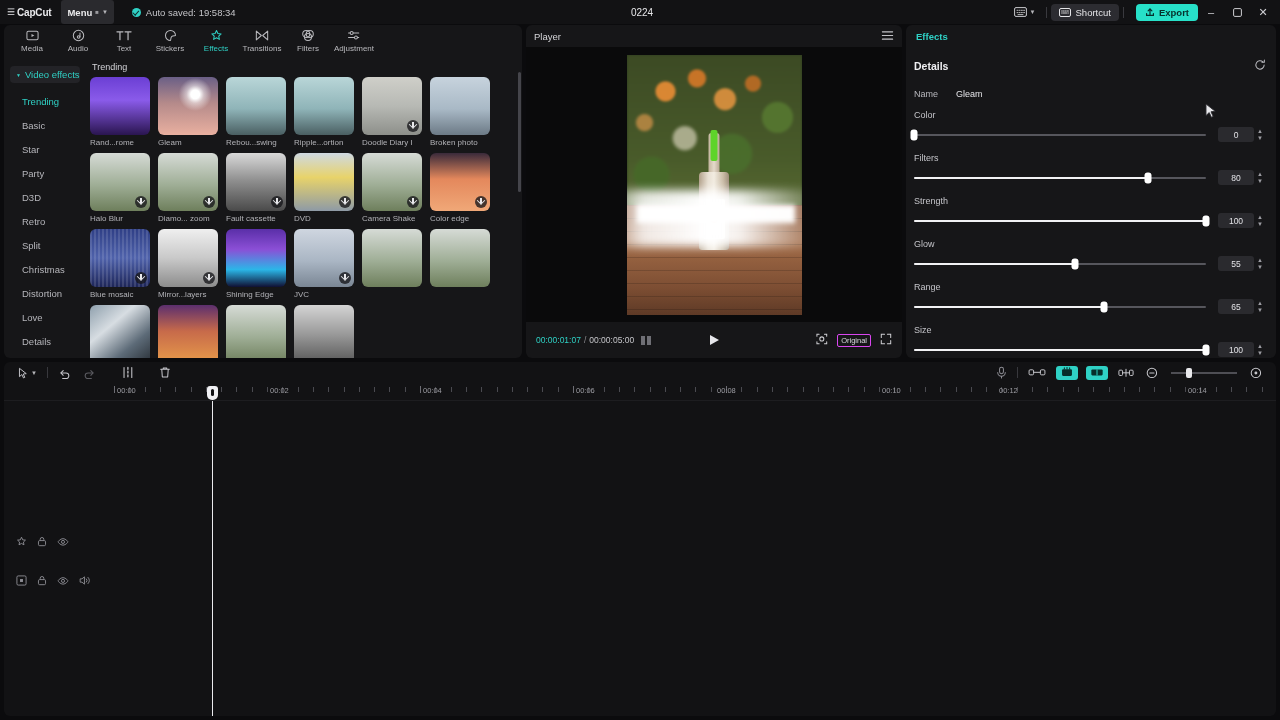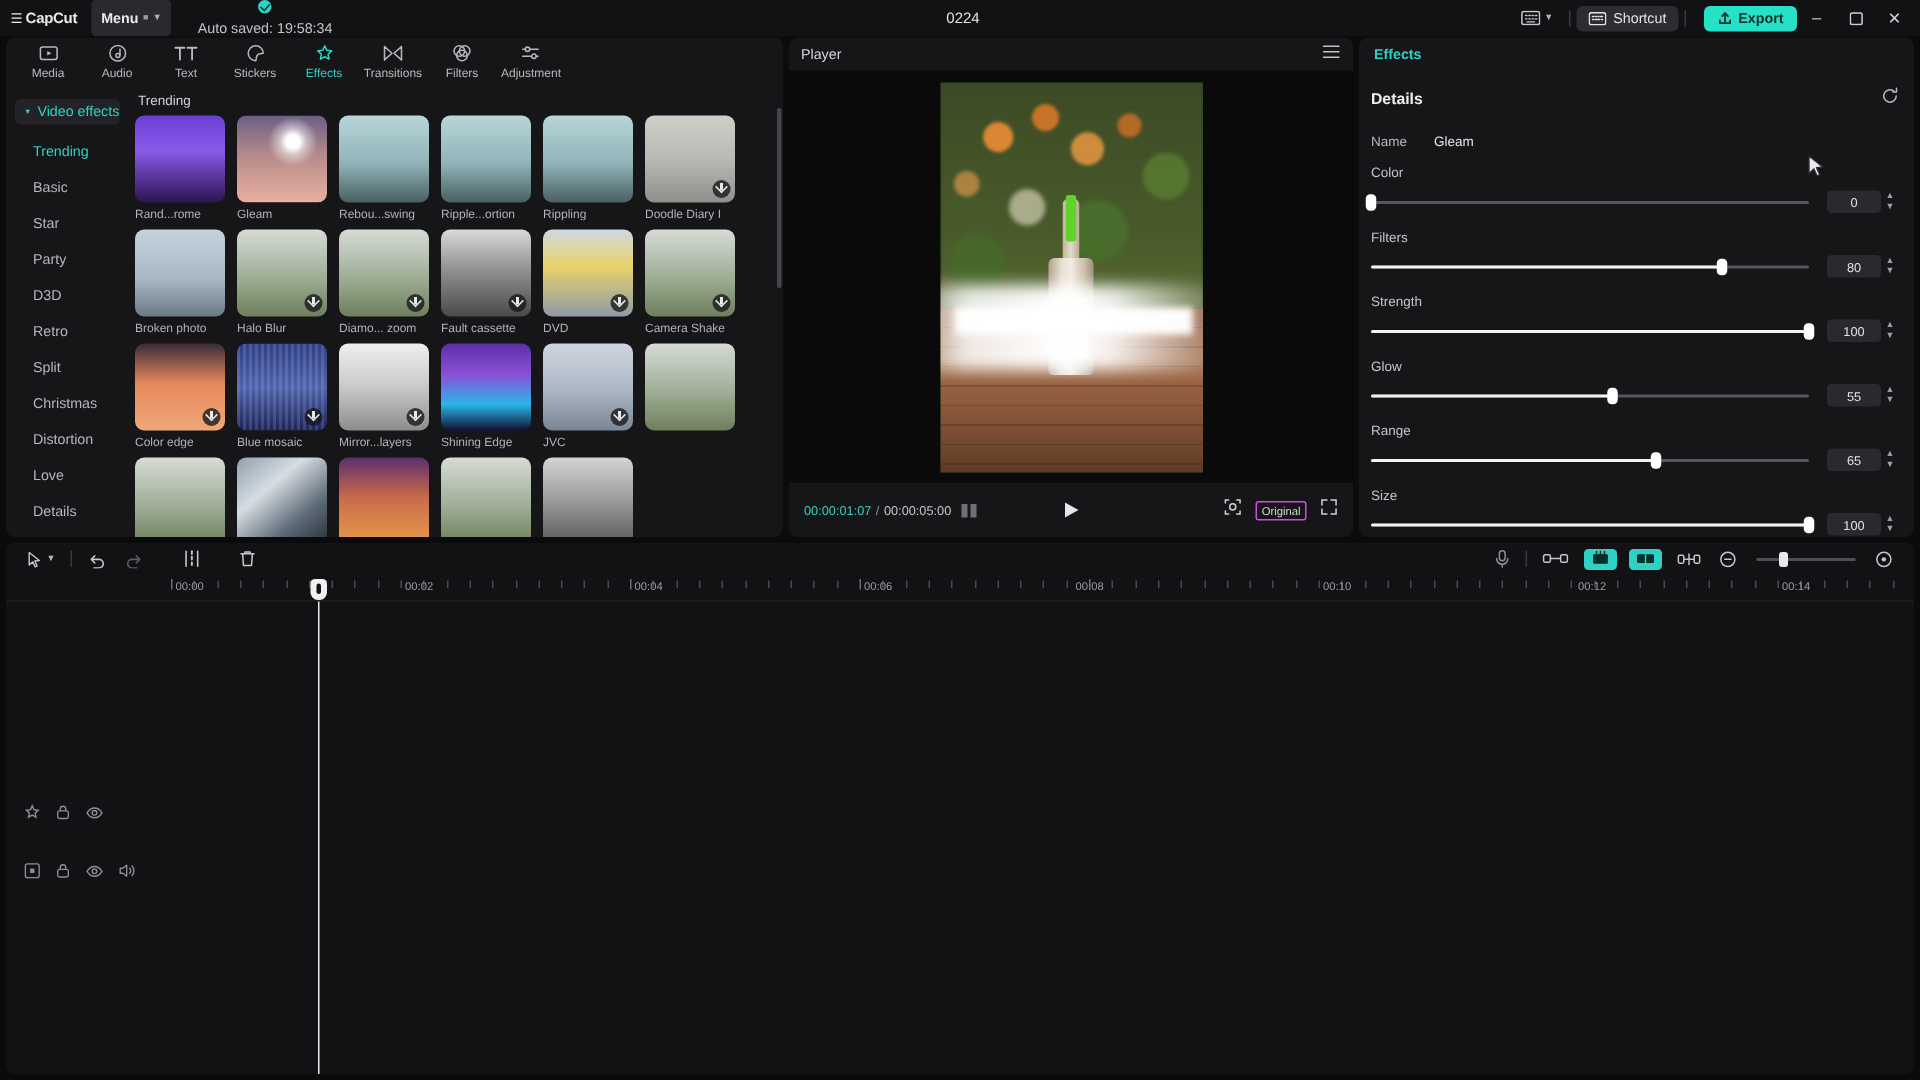--- a/index.html
+++ b/index.html
@@ -22,21 +22,21 @@
   .logo-mark { font-size: 9px; color: #e7e7ea; letter-spacing: -1px; }
   .logo-text { font-size: 10px; color: #e9e9ec; font-weight: bold; letter-spacing: -0.2px; }
   .menu-btn {
     margin-left: 10px; height: 16px; padding: 12px 6px;
     background: #2a2a2e; border-radius: 3px;
     display: flex; align-items: center; gap: 3px;
     font-size: 9.5px; font-weight: bold; color: #eaeaec;
   }
   .menu-dots { font-size: 6px; color: #9a9a9e; }
   .caret { font-size: 6px; color: #b5b5b9; }
-  .autosave { margin-left: 18px; display: flex; align-items: center; gap: 5px; flex-direction: column; }
+  .autosave { margin-left: 18px; display: flex; align-items: center; gap: 5px; }
   .save-dot {
     width: 9px; height: 9px; border-radius: 50%;
     background: #2fd1c5; position: relative;
   }
   .save-dot::after {
     content: ""; position: absolute; left: 2.5px; top: 1.8px;
     width: 2.5px; height: 4.5px; border: solid #102d2c;
     border-width: 0 1.2px 1.2px 0; transform: rotate(42deg);
   }
   .autosave-text { font-size: 9.5px; color: #c4c4c8; }
@@ -468,24 +468,20 @@
             <div class="ethumb" style="background: radial-gradient(circle at 62% 30%, rgb(255, 255, 255) 0px, rgb(255, 255, 255) 8%, rgba(255, 255, 255, 0.5) 16%, transparent 30%), linear-gradient(rgb(106, 95, 134) 0%, rgb(181, 138, 138) 45%, rgb(233, 176, 160) 100%);"></div>
             <div class="elabel">Gleam</div>
           </div>
           <div class="ecell">
             <div class="ethumb" style="background: linear-gradient(rgb(185, 214, 216) 0%, rgb(143, 180, 184) 55%, rgb(74, 95, 98) 100%);"></div>
             <div class="elabel">Rebou...swing</div>
           </div>
           <div class="ecell">
             <div class="ethumb" style="background: linear-gradient(rgb(185, 214, 216) 0%, rgb(143, 180, 184) 55%, rgb(74, 95, 98) 100%);"></div>
             <div class="elabel">Ripple...ortion</div>
-          </div>
-          <div class="ecell">
-            <div class="ethumb" style="background: linear-gradient(rgb(185, 214, 216) 0%, rgb(143, 180, 184) 55%, rgb(74, 95, 98) 100%);"></div>
-            <div class="elabel">Rippling</div>
           </div>
           <div class="ecell">
             <div class="ethumb" style="background: linear-gradient(rgb(207, 207, 201) 0%, rgb(183, 185, 180) 50%, rgb(141, 143, 138) 100%);">
               <span class="dl"></span>
             </div>
             <div class="elabel">Doodle Diary I</div>
           </div>
           <div class="ecell">
             <div class="ethumb" style="background: linear-gradient(rgb(199, 211, 221) 0%, rgb(169, 185, 198) 55%, rgb(108, 122, 134) 100%);"></div>
             <div class="elabel">Broken photo</div>
@@ -900,21 +896,21 @@
         <span class="rtick" style="left: 1211.6px;"></span>
         <span class="rtick" style="left: 1226.9px;"></span>
         <span class="rtick" style="left: 1242.2px;"></span>
         <span class="rtick" style="left: 1257.5px;"></span>
         <span class="rlabel" style="left: 113px;">00:00</span>
         <span class="rlabel" style="left: 266px;">00:02</span>
         <span class="rlabel" style="left: 419px;">00:04</span>
         <span class="rlabel" style="left: 572px;">00:06</span>
         <span class="rlabel" style="left: 713px;">00:08</span>
         <span class="rlabel" style="left: 878px;">00:10</span>
-        <span class="rlabel" style="left: 1048px;">00:12</span>
+        <span class="rlabel" style="left: 995px;">00:12</span>
         <span class="rlabel" style="left: 1184px;">00:14</span>
       </div>
 
     <div class="tracks">
 
       <div class="trackhead" style="top:135px">
         <span class="th-ic">
           <svg width="11" height="11" viewBox="0 0 12 12" fill="none">
             <path d="M6 1.3l1.3 2.9 3 .3-2.2 2.1.6 3L6 8.1 3.3 9.6l.6-3-2.2-2.1 3-.3z" stroke="#8e8e95" stroke-width="1"></path>
           </svg>

